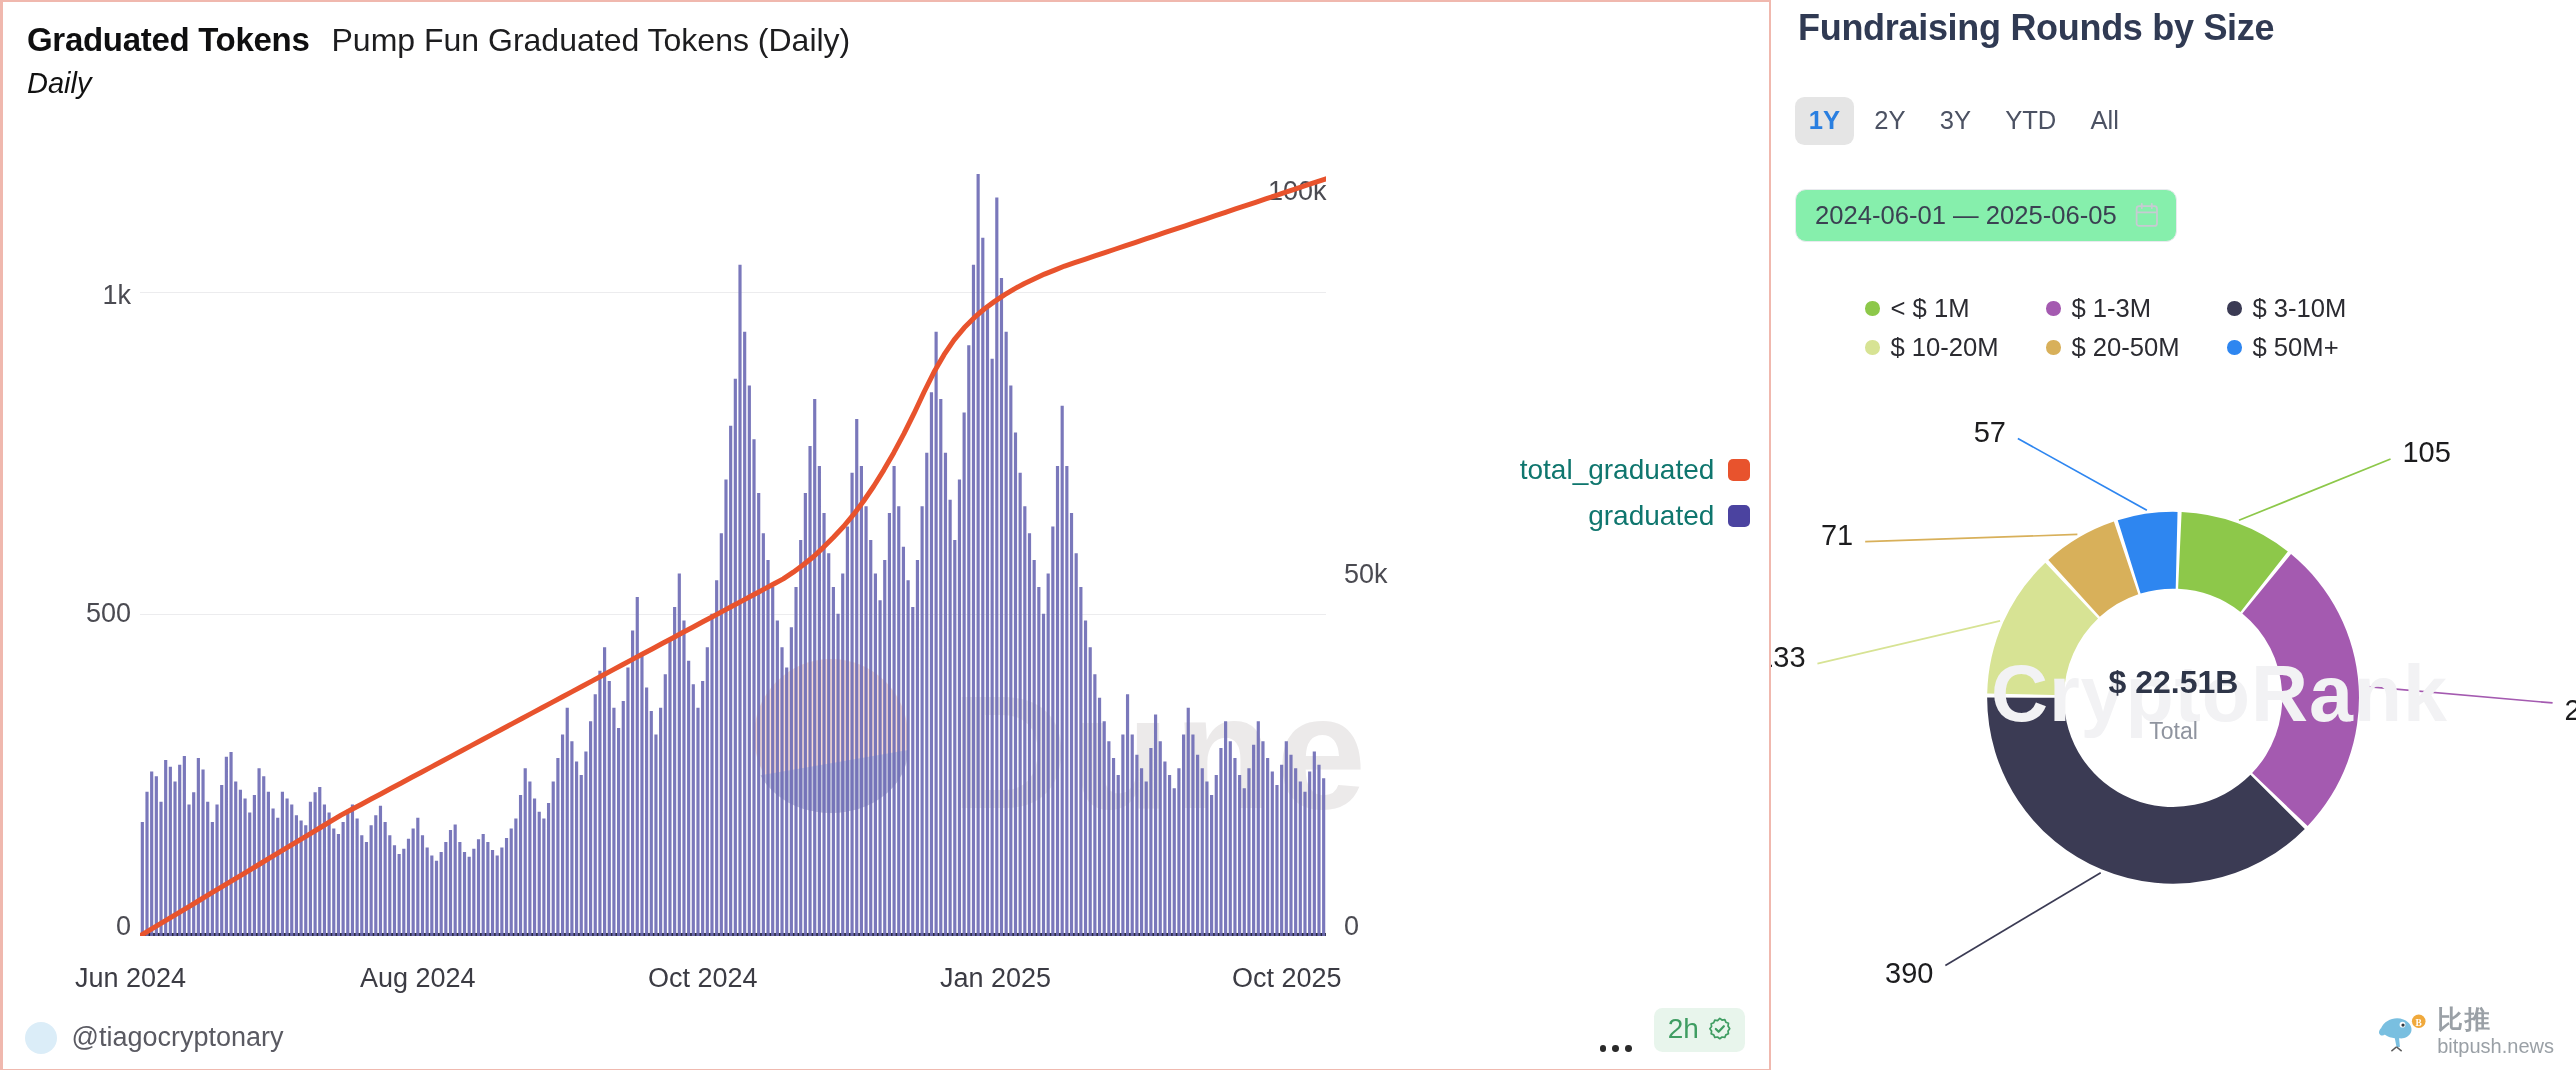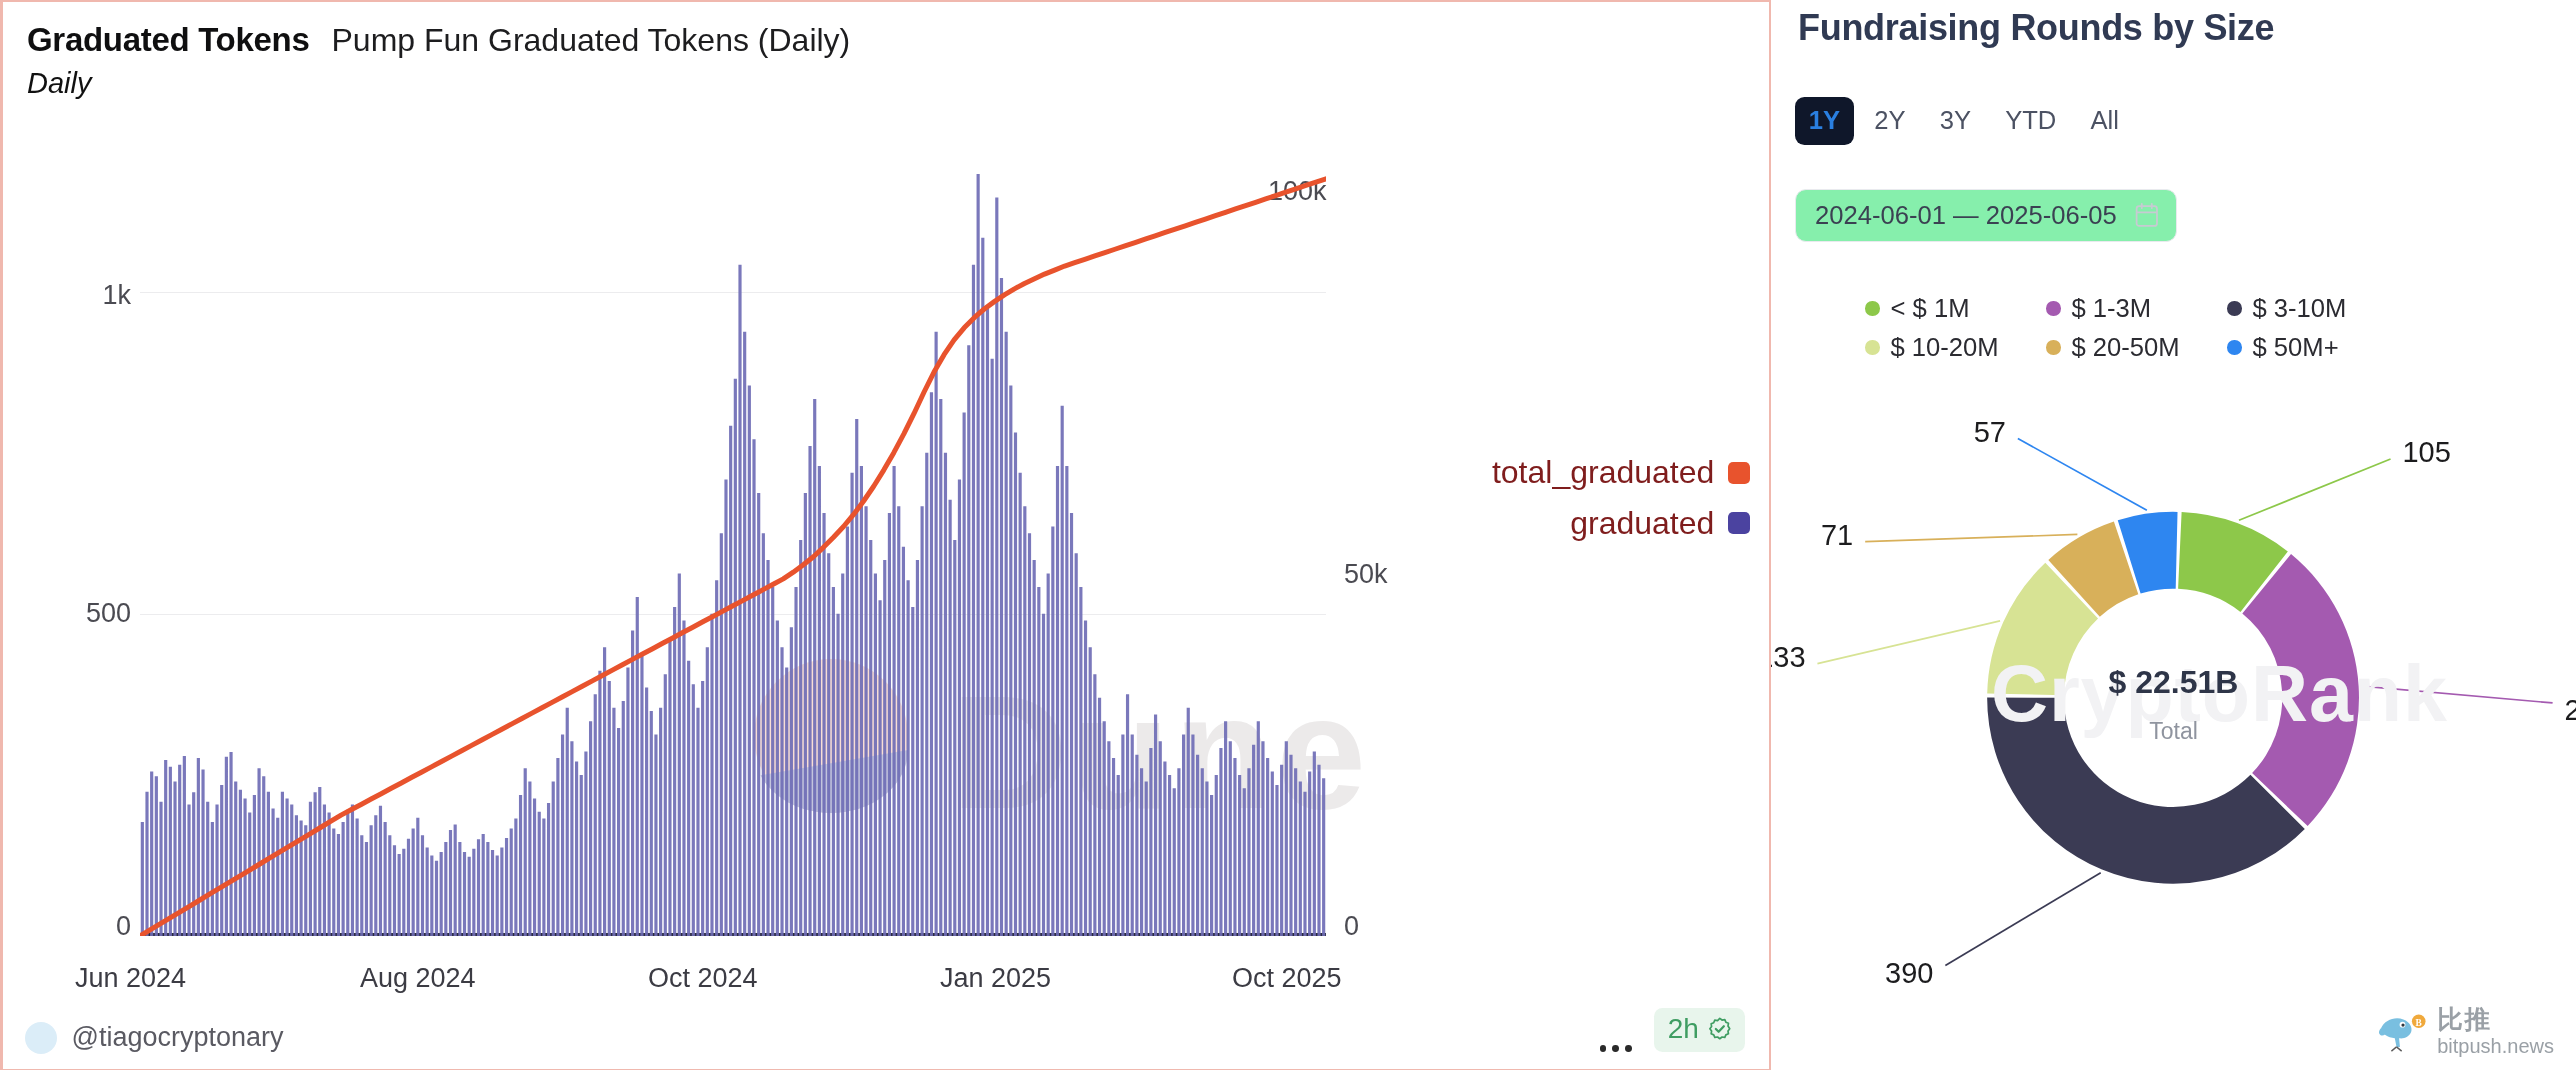--- a/index.html
+++ b/index.html
@@ -81,21 +81,21 @@
     position: absolute; font-size: 27px; color: #3c3c44; white-space: nowrap;
   }
 
   
   .dune-legend {
     position: absolute; right: 19px; top: 452px;
     display: flex; flex-direction: column; gap: 13.7px; align-items: flex-end;
     z-index: 4;
   }
   .dl-row { display: flex; align-items: center; gap: 13.7px; }
-  .dl-name { font-size: 32px; color: #7f1d1d; }
+  .dl-name { font-size: 28px; color: #0f766e; }
   .dl-swatch { width: 22px; height: 22px; border-radius: 5.1px; }
 
   
   .dune-foot-left {
     position: absolute; left: 22px; bottom: 15.4px;
     display: flex; align-items: center; gap: 14.5px;
   }
   .avatar {
     width: 32px; height: 32px; border-radius: 50%;
     background: #dbedf8;
@@ -129,21 +129,21 @@
     font-size: 36px; font-weight: 700; color: #303a53; letter-spacing: -0.3px;
   }
   .fr-ranges {
     position: absolute; left: 24px; top: 97px;
     display: flex; align-items: center; gap: 6.8px;
   }
   .fr-range {
     font-size: 25.6px; color: #4c5263; padding: 9.4px 13.7px; border-radius: 9.4px;
     cursor: pointer;
   }
-  .fr-range.active { background: #0f172a; color: #2a7fe0; font-weight: 600; }
+  .fr-range.active { background: #e5e5e5; color: #2a7fe0; font-weight: 600; }
 
   .fr-datebox {
     position: absolute; left: 24px; top: 189px;
     display: flex; align-items: center; gap: 17px;
     border: 1.7px solid #e9eaee; border-radius: 11px;
     padding: 11px 17px 11px 19px;
     background: #86efac;
   }
   .fr-daterange { font-size: 25.6px; color: #3b4152; white-space: nowrap; font-weight: 500; }
 

